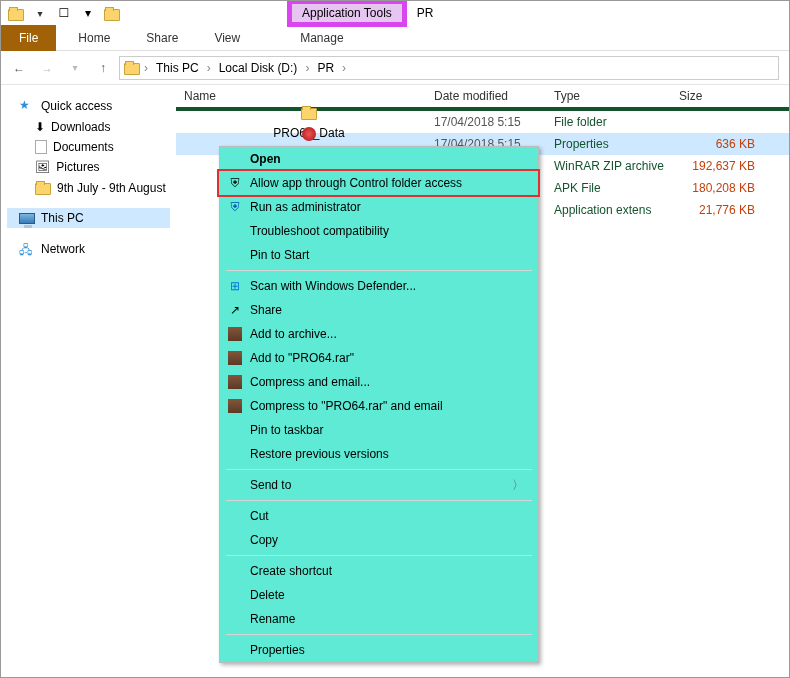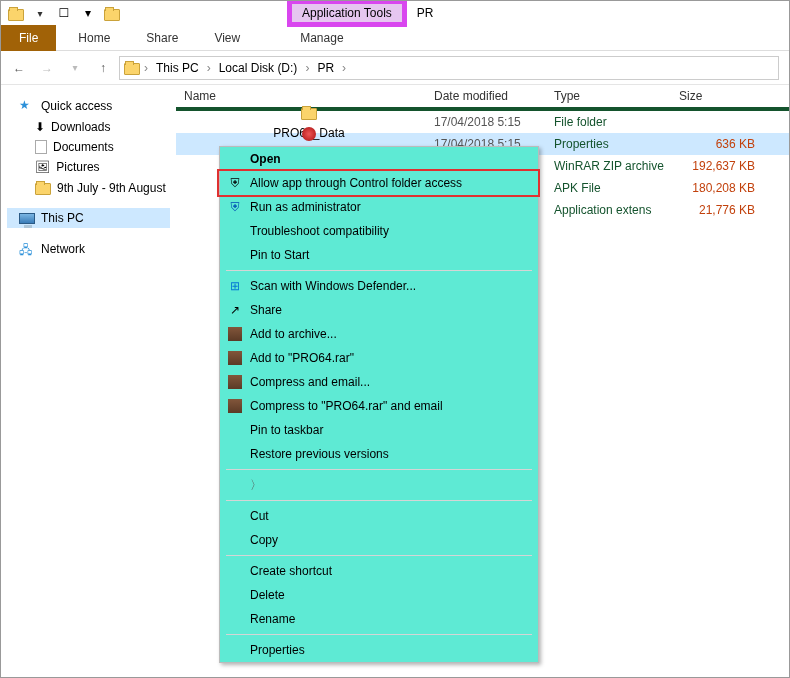--- a/index.html
+++ b/index.html
@@ -263,20 +263,21 @@
       <span class="micon"></span>
       <span class="mtext">Pin to taskbar</span>
     </div>
   <div class="mi">
       <span class="micon"></span>
       <span class="mtext">Restore previous versions</span>
     </div>
   <div class="sep"></div>
   <div class="mi">
       <span class="micon"></span>
+      <span class="mtext">Send to</span>
       <span class="arrow">〉</span>
     </div>
   <div class="sep"></div>
   <div class="mi">
       <span class="micon"></span>
       <span class="mtext">Cut</span>
     </div>
   <div class="mi">
       <span class="micon"></span>
       <span class="mtext">Copy</span>

